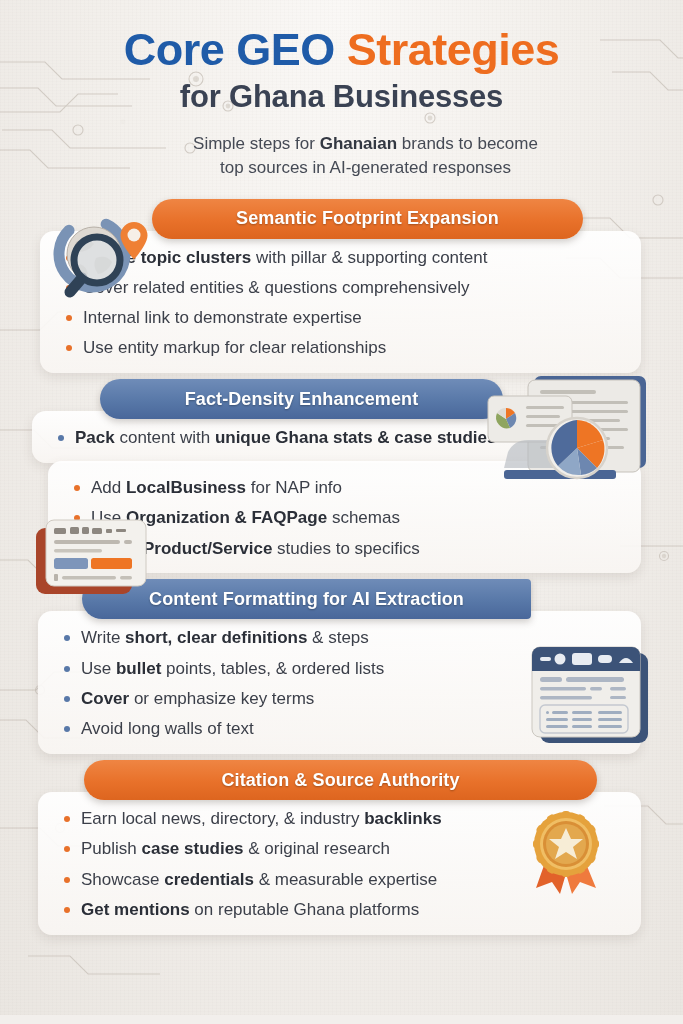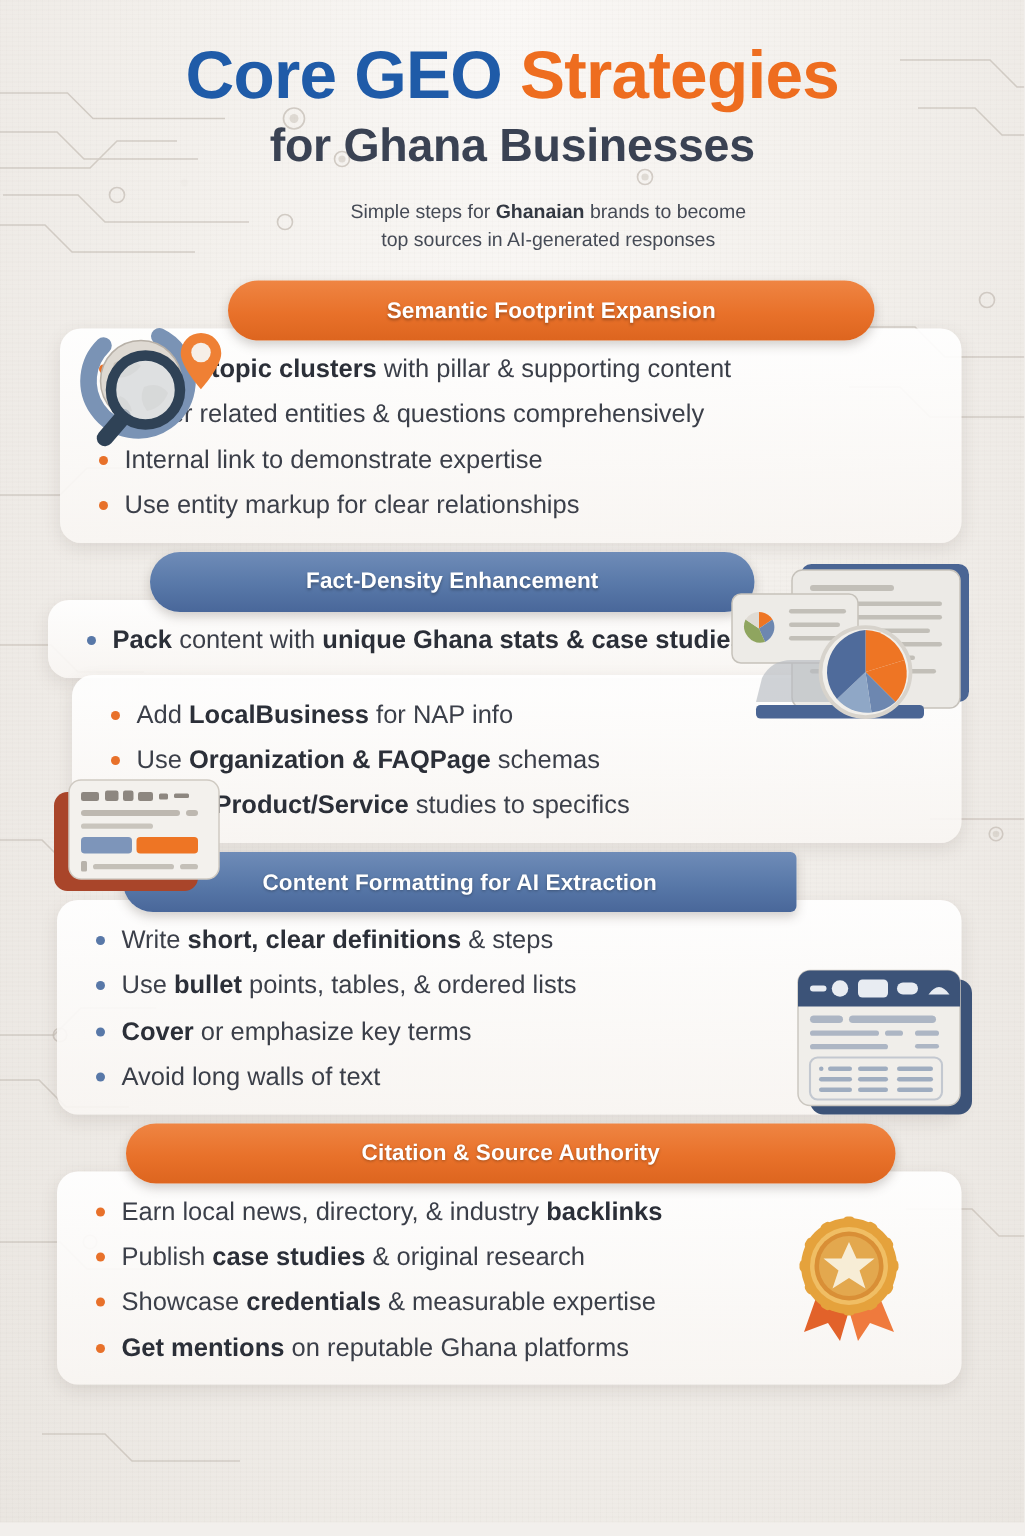--- a/index.html
+++ b/index.html
@@ -41,32 +41,32 @@
     font-size: 45px; font-weight: bold; letter-spacing: -.5px;
     line-height: 1.05; white-space: nowrap;
   }
   .t1 .c-blue { color: #1f5ba8; }
   .t1 .c-orange { color: #ee6d1f; }
   .t2 {
     font-size: 31px; font-weight: bold; color: #3a4253;
     margin-top: 6px; letter-spacing: -.2px;
   }
   .sub {
-    margin-top: 17px; font-size: 13px; color: #454a55; line-height: 1.42; padding-left: 48px;
+    margin-top: 17px; font-size: 17px; color: #454a55; line-height: 1.42; padding-left: 48px;
   }
   .sub b { font-weight: bold; color: #333842; }
 
   
   .sections { position: relative; z-index: 3; margin-top: 18px; }
   .sec { position: relative; margin-bottom: 6px; }
 
   .pill {
     position: relative; z-index: 6;
     height: 40px; display: flex; align-items: center; justify-content: center;
-    color: #fff; font-size: 15px; font-weight: bold;
+    color: #fff; font-size: 18px; font-weight: bold;
     letter-spacing: .1px;
     text-shadow: 0 1px 2px rgba(0,0,0,.30);
     box-shadow: 0 3px 7px rgba(70,60,50,.25);
   }
   .pill.orange {
     background: linear-gradient(180deg,#ef8543 0%,#e8712a 55%,#dd651f 100%);
   }
   .pill.blue {
     background: linear-gradient(180deg,#6f8cb8 0%,#5878a8 55%,#49679a 100%);
     text-align: center;

